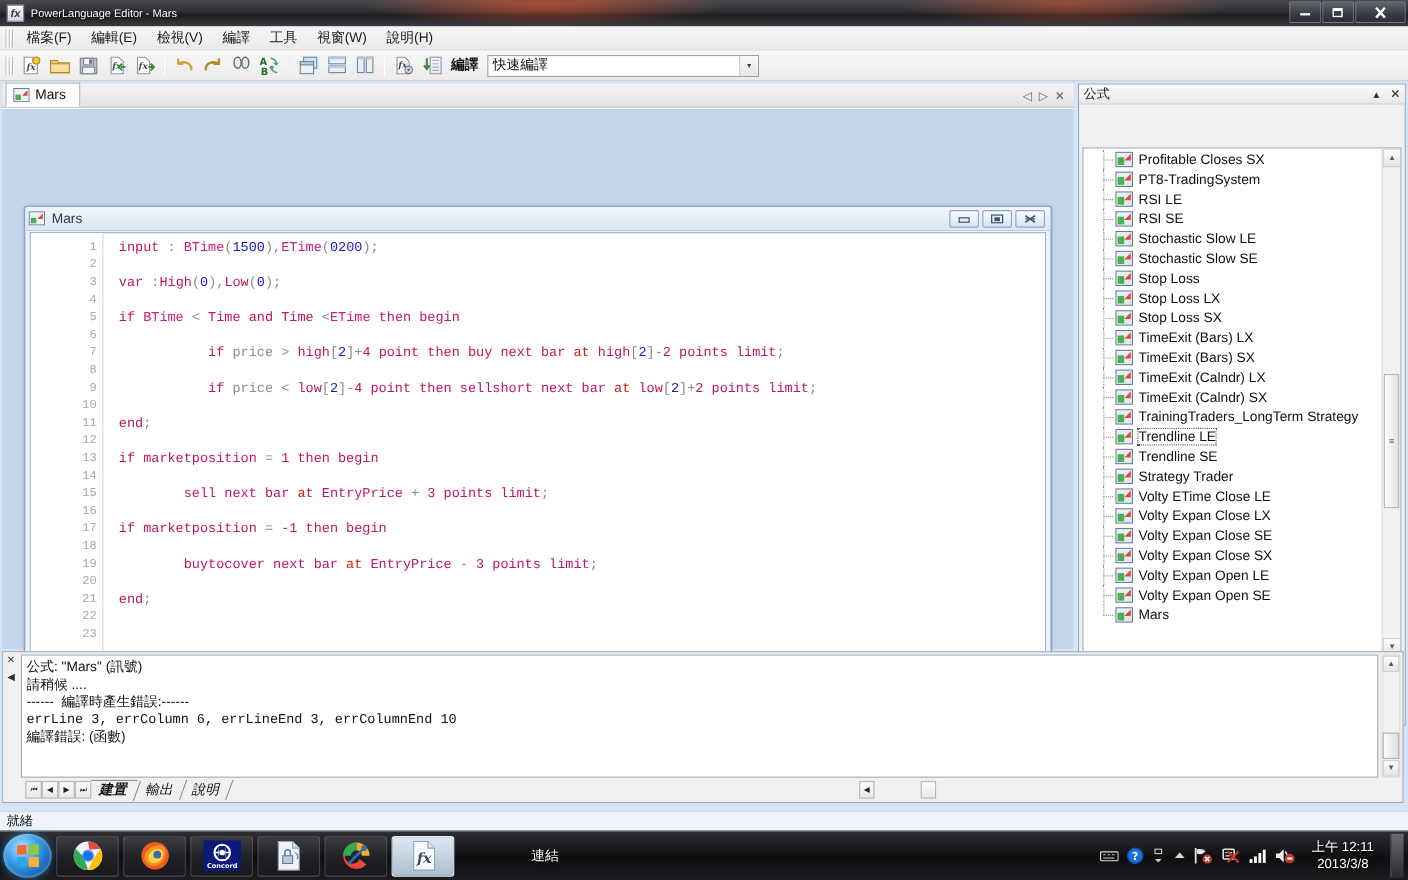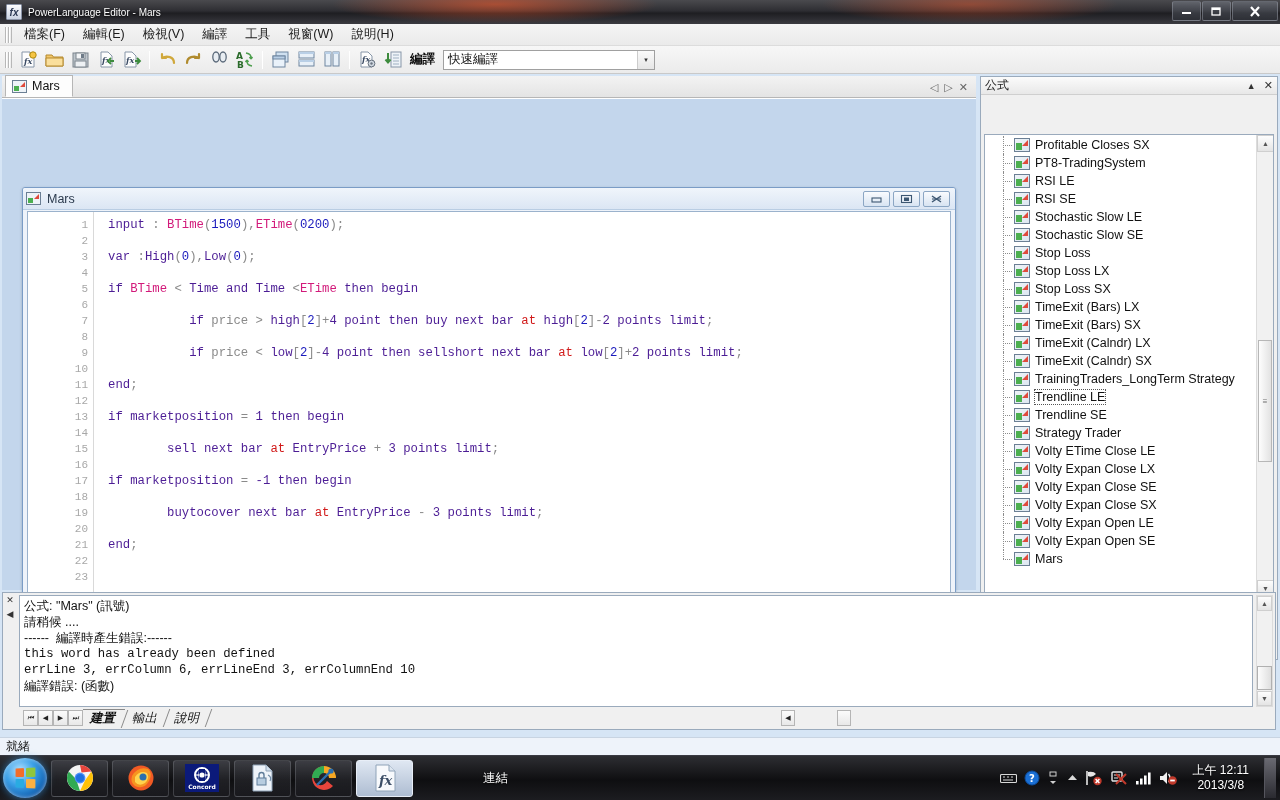--- a/index.html
+++ b/index.html
@@ -63,21 +63,21 @@
   .toolbar {
     position: absolute; left: 0; top: 46px; width: 1280px; height: 28px;
     background: linear-gradient(to bottom,#f7f7f7,#ebebeb);
     display: flex; align-items: center; border-bottom: 1px solid #c9c9c9;
   }
   .tbtn { width: 24px; height: 24px; margin: 0 1px; position: relative;
     display: flex; align-items: center; justify-content: center; }
   .tsep { width: 1px; height: 18px; margin: 0 4px; background: #c2c2c2; border-right: 1px solid #fff; }
   .tlabel { font-size: 12.5px; color: #111; padding: 0 4px; font-weight: bold; }
   .combo {
-    width: 212px; height: 20px; margin-left: 4px; background: #fff; border: 1px solid #a0a0a0;
+    width: 247px; height: 20px; margin-left: 4px; background: #fff; border: 1px solid #a0a0a0;
     display: flex; align-items: center; font-size: 12.5px; color: #111; padding-left: 4px; position: relative;
   }
   .combo .arrow { position: absolute; right: 0; top: 0; width: 17px; height: 18px;
     border-left: 1px solid #ccc; display: flex; align-items: center; justify-content: center;
     background: linear-gradient(to bottom,#fafafa,#e6e6e6); font-size: 7px; color: #333; }
 
   
   .workspace { position: absolute; left: 0; top: 74px; width: 1280px; height: 678px; background: #d6e5f5; }
 
   
@@ -125,21 +125,21 @@
     width: 66px; background: #fff; border-right: 1px solid #d9d9d9;
     padding-top: 5px; text-align: right; flex: 0 0 66px;
   }
   .gutter div { font-family: "Liberation Mono","DejaVu Sans Mono",monospace;
     font-size: 11px; color: #a8a8a8; line-height: 16px; padding-right: 5px; }
   .code { flex: 1; padding: 5px 0 0 14px; overflow: hidden; }
   .code .ln {
     font-family: "Liberation Mono","DejaVu Sans Mono",monospace;
     font-size: 12.3px; line-height: 16px; white-space: pre; color: #1b1bbd;
   }
-  .k  { color: #4c1d95; margin-top: 12px; }      
+  .k  { color: #be185d; margin-top: 12px; }      
   .m  { color: #d21a7a; }      
   .r  { color: #d11a1a; }      
   .g  { color: #8a8a8a; }      
   .n  { color: #1b1bbd; }      
   .mdi-status {
     position: absolute; left: 4px; right: 4px; bottom: 3px; height: 20px;
     display: flex; align-items: stretch; gap: 2px;
   }
   .sfield {
     border: 1px solid #b9b9b9; background: #f0f0f0;
@@ -726,21 +726,20 @@
 
     <div class="outpane">
       <div class="out-sidebar">
         <div>✕</div>
         <div>◀</div>
       </div>
       <div class="out-text">
         <div class="cjk">公式: "Mars" (訊號)</div>
         <div class="cjk">請稍候 ....</div>
         <div class="cjk">------  編譯時產生錯誤:------</div>
-        <div>this word has already been defined</div>
         <div>errLine 3, errColumn 6, errLineEnd 3, errColumnEnd 10</div>
         <div class="cjk">編譯錯誤: (函數)</div>
       </div>
       <div class="out-vsb">
         <div class="ar">▲</div>
         <div class="thumb"></div>
         <div class="ar bot">▼</div>
       </div>
       <div class="out-tabs">
         <div style="width:18px"></div>

